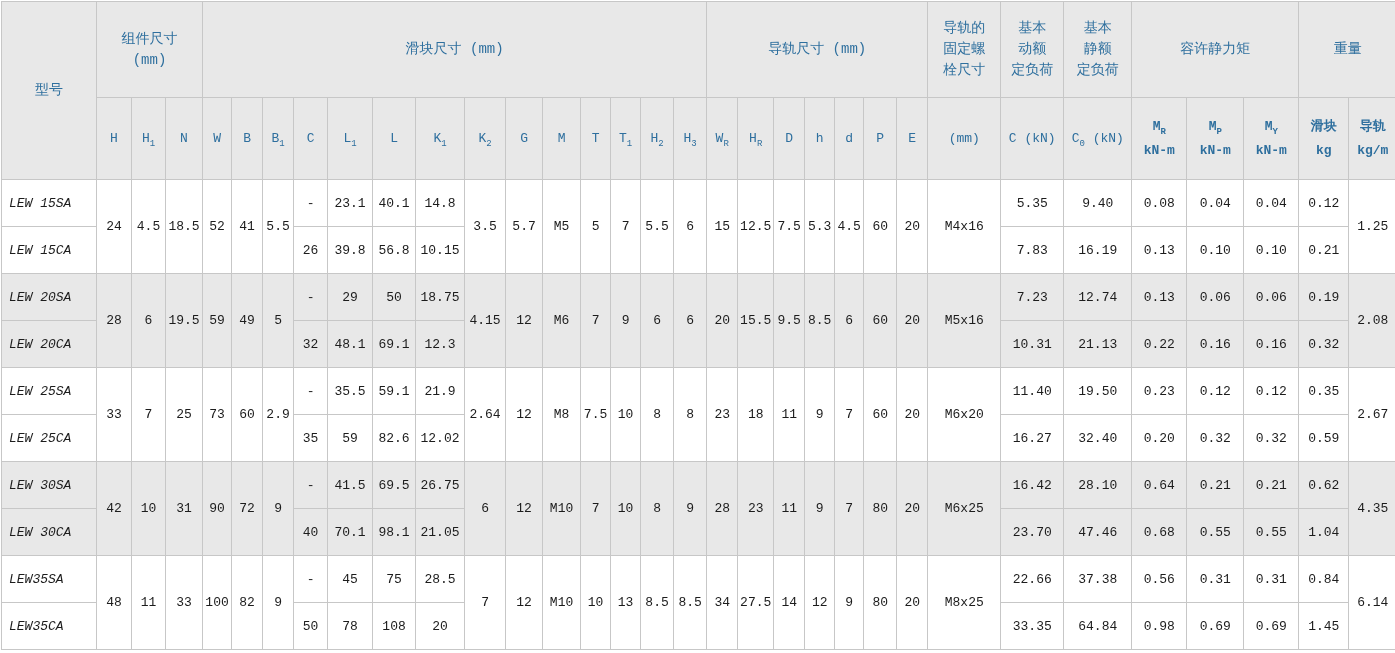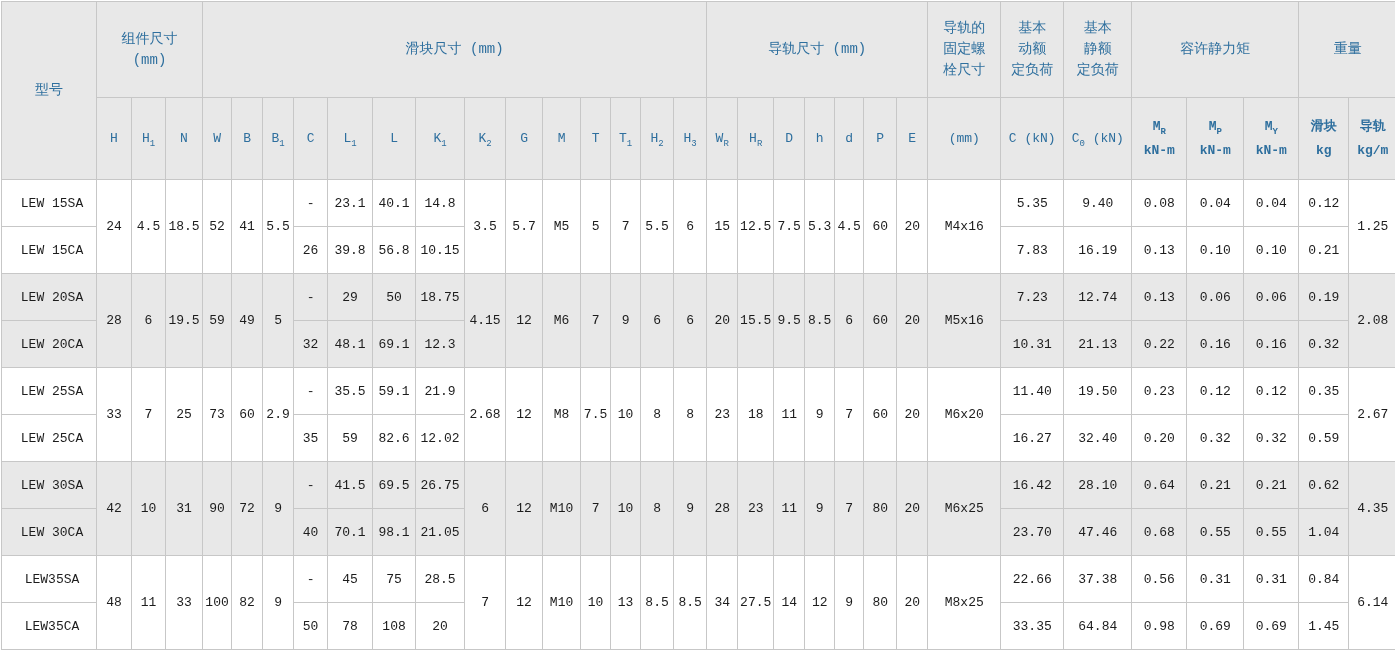--- a/index.html
+++ b/index.html
@@ -31,22 +31,23 @@
   thead tr:first-child th { height: 96px; }
   thead tr:nth-child(2) th { height: 82px; font-size: 13px; }
   .wrap { white-space: pre-line; }
   tbody td {
     height: 47px;
     font-size: 13px;
     color: #1c1c1c;
     background: #ffffff;
   }
   tbody td.model {
-    text-align: center;
+    text-align: left;
     padding-left: 7px;
+    font-style: italic;
   }
   tr.shaded td { background: #e8e8e8; }
   sub { font-size: 9px; line-height: 1; }
   .two-line div { line-height: 1.8; font-weight: bold; }
 </style>
 </head>
 <body>
 
 <table>
   <colgroup>
@@ -255,21 +256,21 @@
         <td rowspan="2">33</td>
         <td rowspan="2">7</td>
         <td rowspan="2">25</td>
         <td rowspan="2">73</td>
         <td rowspan="2">60</td>
         <td rowspan="2">2.9</td>
         <td>-</td>
         <td>35.5</td>
         <td>59.1</td>
         <td>21.9</td>
-        <td rowspan="2">2.68</td>
+        <td rowspan="2">2.64</td>
         <td rowspan="2">12</td>
         <td rowspan="2">M8</td>
         <td rowspan="2">7.5</td>
         <td rowspan="2">10</td>
         <td rowspan="2">8</td>
         <td rowspan="2">8</td>
         <td rowspan="2">23</td>
         <td rowspan="2">18</td>
         <td rowspan="2">11</td>
         <td rowspan="2">9</td>

